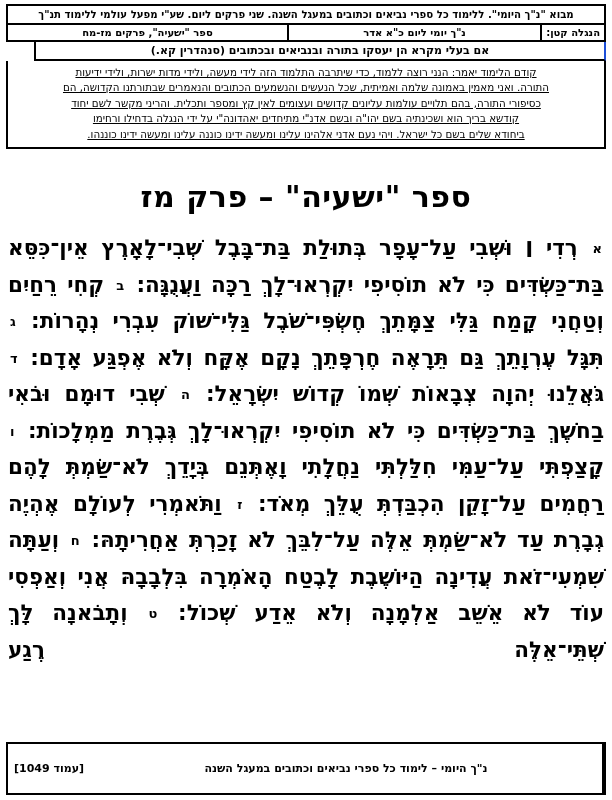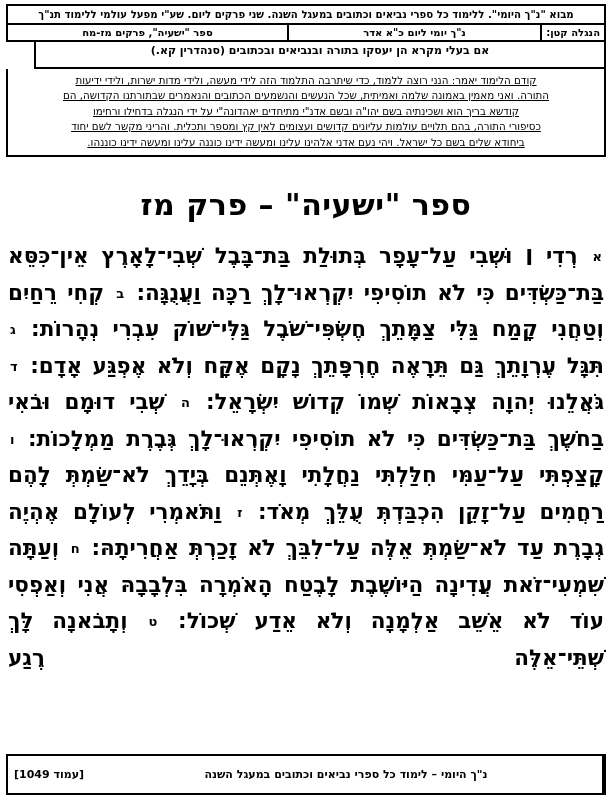--- a/index.html
+++ b/index.html
@@ -60,28 +60,28 @@
   }
   .subband .cell.sep {
     border-left: 2px solid #000;
   }
   .subband .cell.grow {
     flex: 1 1 auto;
   }
 
   .mekorot {
     border-left: 2px solid #000;
-    border-right: 2px solid #000000;
+    border-right: 2px solid #1d4ed8;
     border-bottom: 2px solid #000;
     box-sizing: border-box;
     direction: rtl;
     text-align: center;
     font-weight: bold;
     font-size: 11px;
-    padding: 2px 4px 10px 4px;
+    padding: 2px 4px 2px 4px;
     white-space: nowrap;
     margin-left: 28px;
   }
 
   
   .intro-box {
     border: 2px solid #000;
     border-top: none;
     box-sizing: border-box;
     direction: rtl;
@@ -141,21 +141,21 @@
     border: 2px solid #000;
     box-sizing: border-box;
     direction: rtl;
     display: flex;
     flex-direction: row;
     align-items: stretch;
     font-weight: bold;
     font-size: 11px;
   }
   .bottom-band .cell {
-    padding: 12px 6px;
+    padding: 18px 6px;
     display: flex;
     align-items: center;
     justify-content: center;
     white-space: nowrap;
   }
   .bottom-band .cell.grow {
     flex: 1 1 auto;
   }
   .bottom-band .cell.sep {
     border-right: 2px solid #000;
@@ -174,22 +174,22 @@
     <div class="cell sep">הנגלה קטן:</div>
     <div class="cell grow sep">נ"ך יומי ליום כ"א אדר</div>
     <div class="cell grow">ספר "ישעיה", פרקים מז-מח</div>
   </div>
 
   <div class="mekorot">אם בעלי מקרא הן יעסקו בתורה ובנביאים ובכתובים   (סנהדרין קא.)</div>
 
   <div class="intro-box">
     <p>קודם הלימוד יאמר: הנני רוצה ללמוד, כדי שיתרבה התלמוד הזה לידי מעשה, ולידי מדות ישרות, ולידי ידיעות</p>
     <p>התורה. ואני מאמין באמונה שלמה ואמיתית, שכל הנעשים והנשמעים הכתובים והנאמרים שבתורתנו הקדושה, הם</p>
+    <p>כסיפורי התורה, בהם תלויים עולמות עליונים קדושים ועצומים לאין קץ ומספר ותכלית. והריני מקשר לשם יחוד</p>
     <p>קודשא בריך הוא ושכינתיה בשם יהו"ה ובשם אדנ"י מתיחדים יאהדונה"י על ידי הנגלה בדחילו ורחימו</p>
-    <p>כסיפורי התורה, בהם תלויים עולמות עליונים קדושים ועצומים לאין קץ ומספר ותכלית. והריני מקשר לשם יחוד</p>
     <p class="last">ביחודא שלים בשם כל ישראל. ויהי נעם אדני אלהינו עלינו ומעשה ידינו כוננה עלינו ומעשה ידינו כוננהו.</p>
   </div>
 
   <div class="main-title">ספר "ישעיה" – פרק מז</div>
 
   <div class="body-text">
     <span class="para" id="verses-container"><span class="vnum">א</span><span> רְדִי ׀ וּשְׁבִי עַל־עָפָר בְּתוּלַת בַּת־בָּבֶל שְׁבִי־לָאָרֶץ אֵין־כִּסֵּא בַּת־כַּשְׂדִּים כִּי לֹא תוֹסִיפִי יִקְרְאוּ־לָךְ רַכָּה וַעֲנֻגָּה: </span><span class="vnum">ב</span><span> קְחִי רֵחַיִם וְטַחֲנִי קָמַח גַּלִּי צַמָּתֵךְ חֶשְׂפִּי־שֹׁבֶל גַּלִּי־שׁוֹק עִבְרִי נְהָרוֹת: </span><span class="vnum">ג</span><span> תִּגָּל עֶרְוָתֵךְ גַּם תֵּרָאֶה חֶרְפָּתֵךְ נָקָם אֶקָּח וְלֹא אֶפְגַּע אָדָם: </span><span class="vnum">ד</span><span> גֹּאֲלֵנוּ יְהוָה צְבָאוֹת שְׁמוֹ קְדוֹשׁ יִשְׂרָאֵל: </span><span class="vnum">ה</span><span> שְׁבִי דוּמָם וּבֹאִי בַחֹשֶׁךְ בַּת־כַּשְׂדִּים כִּי לֹא תוֹסִיפִי יִקְרְאוּ־לָךְ גְּבֶרֶת מַמְלָכוֹת: </span><span class="vnum">ו</span><span> קָצַפְתִּי עַל־עַמִּי חִלַּלְתִּי נַחֲלָתִי וָאֶתְּנֵם בְּיָדֵךְ לֹא־שַׂמְתְּ לָהֶם רַחֲמִים עַל־זָקֵן הִכְבַּדְתְּ עֻלֵּךְ מְאֹד: </span><span class="vnum">ז</span><span> וַתֹּאמְרִי לְעוֹלָם אֶהְיֶה גְבָרֶת עַד לֹא־שַׂמְתְּ אֵלֶּה עַל־לִבֵּךְ לֹא זָכַרְתְּ אַחֲרִיתָהּ: </span><span class="vnum">ח</span><span> וְעַתָּה שִׁמְעִי־זֹאת עֲדִינָה הַיּוֹשֶׁבֶת לָבֶטַח הָאֹמְרָה בִּלְבָבָהּ אֲנִי וְאַפְסִי עוֹד לֹא אֵשֵׁב אַלְמָנָה וְלֹא אֵדַע שְׁכוֹל: </span><span class="vnum">ט</span><span> וְתָבֹאנָה לָּךְ שְׁתֵּי־אֵלֶּה רֶגַע </span></span>
   </div>
 
   <div class="bottom-band">

